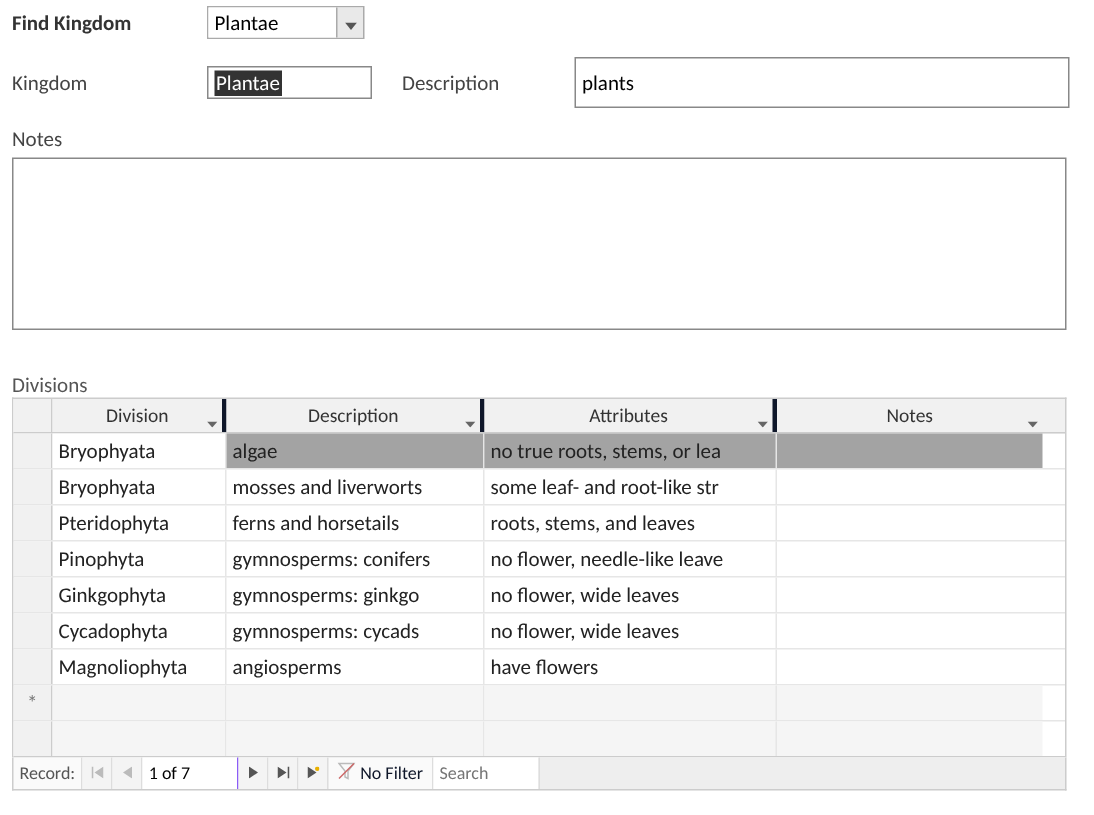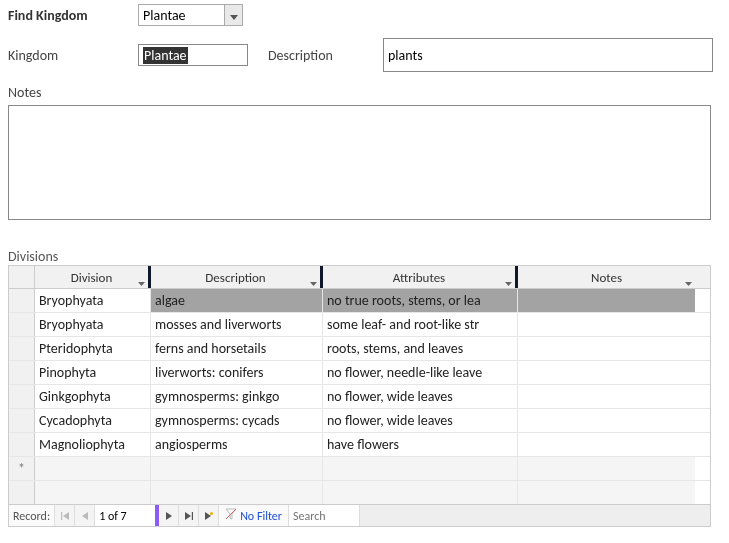--- a/index.html
+++ b/index.html
@@ -32,22 +32,22 @@
   .cell { border-right:1px solid #e6e6e6; padding:1px 4px; font-size:14px; white-space:nowrap; overflow:hidden; color:#222; display:flex; align-items:center;}
   .grow.sel .cell { background:#a3a3a3; }
   .grow.sel .cell.first { background:#fff; }
   .grow.empty .cell { background:#f5f5f5; }
   
   .nav { width:703px; height:22px; border:1px solid #ccc; border-top:none; display:flex; align-items:stretch; font-size:12px; color:#444; background:#fafafa; }
   .nav .lbl { padding:0 4px; display:flex; align-items:center; border-right:1px solid #ddd; color:#555;}
   .nav .btn { width:20px; display:flex; align-items:center; justify-content:center; border-right:1px solid #ddd; background:#f4f4f4; cursor:pointer; }
   .nav .btn.dis { color:#bbb; cursor:default; }
   .nav .btn svg { width:8px; height:8px; }
-  .nav .pos { width:64px; border:none; border-right:4px solid #8b5cf6; padding:0 4px; font-size:12px; background:#fff;}
-  .nav .nofilter { display:flex; align-items:center; padding:0 6px; color:#1d4ed8; border-right:1px solid #ddd; gap:3px;}
+  .nav .pos { width:64px; border:none; border-right:1px solid #8b5cf6; padding:0 4px; font-size:12px; background:#fff;}
+  .nav .nofilter { display:flex; align-items:center; padding:0 6px; color:#0f172a; border-right:1px solid #ddd; gap:3px;}
   .nav .nofilter svg { width:12px; height:12px; }
   .nav .search { border:none; outline:none; padding:0 4px; font-size:12px; width:70px; color:#999;}
   .nav .strip { flex:1; background:#eee; border-left:1px solid #ddd;}
 </style>
 </head>
 <body>
 
 <div class="row">
   <span class="label bold" style="width:130px">Find Kingdom</span>
   <div class="combo">
@@ -126,21 +126,21 @@
     <div class="grow">
       <div class="rowsel"></div>
       <div class="cell c-div">Pteridophyta</div>
       <div class="cell c-desc">ferns and horsetails</div>
       <div class="cell c-attr">roots, stems, and leaves</div>
       <div class="cell c-notes" style="border-right:none"></div>
     </div>
     <div class="grow">
       <div class="rowsel"></div>
       <div class="cell c-div">Pinophyta</div>
-      <div class="cell c-desc">liverworts: conifers</div>
+      <div class="cell c-desc">gymnosperms: conifers</div>
       <div class="cell c-attr">no flower, needle-like leave</div>
       <div class="cell c-notes" style="border-right:none"></div>
     </div>
     <div class="grow">
       <div class="rowsel"></div>
       <div class="cell c-div">Ginkgophyta</div>
       <div class="cell c-desc">gymnosperms: ginkgo</div>
       <div class="cell c-attr">no flower, wide leaves</div>
       <div class="cell c-notes" style="border-right:none"></div>
     </div>

